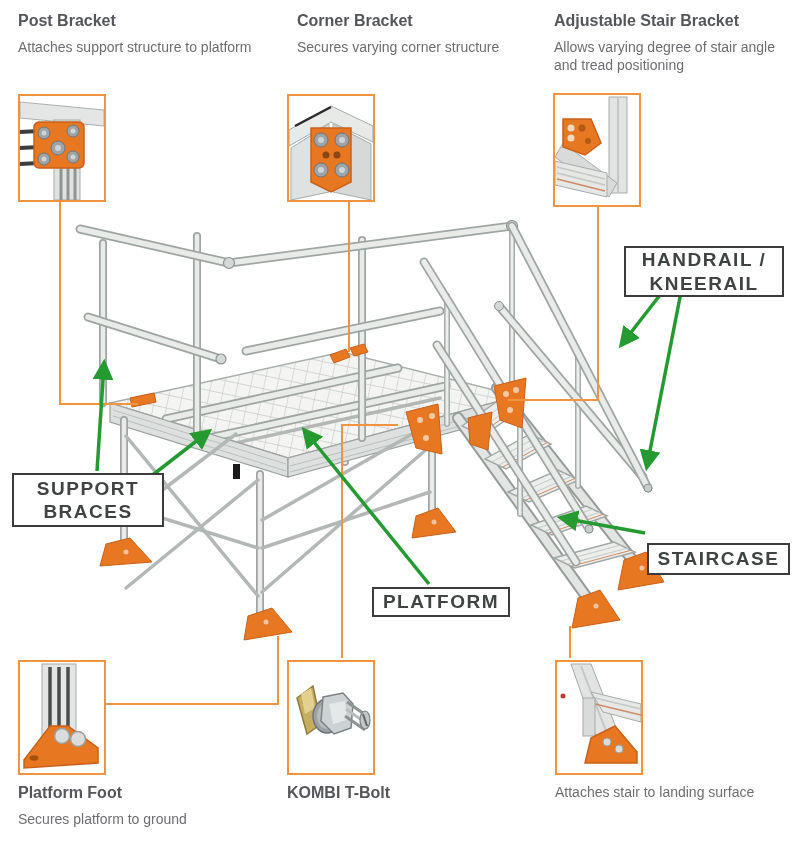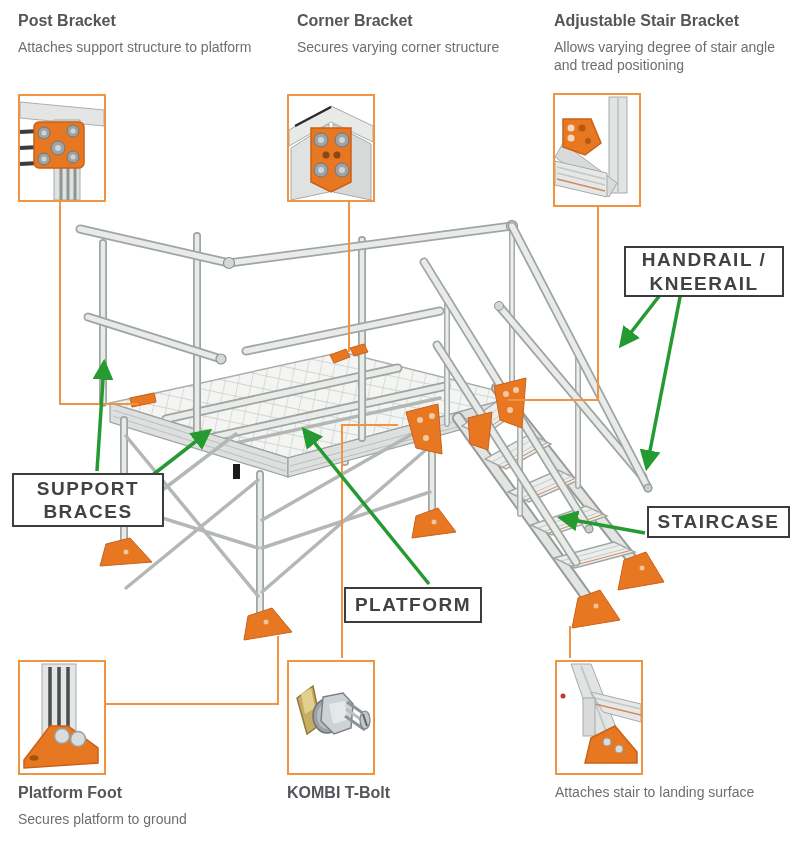--- a/index.html
+++ b/index.html
@@ -29,22 +29,22 @@
   .b2{left:287px;top:660px;height:111px;}
   .b3{left:555px;top:660px;height:111px;}
 
   
   .plabel{position:absolute;z-index:4;border:2px solid #3c3c3c;background:#ffffff;
           color:#3f4442;font-weight:bold;text-align:center;letter-spacing:1.5px;
           font-size:19px;line-height:1.22;display:flex;align-items:center;justify-content:center;
           padding:3px 8px;box-sizing:border-box;}
   .lbl-handrail{left:624px;top:246px;width:160px;height:51px;}
   .lbl-support{left:12px;top:473px;width:152px;height:54px;}
-  .lbl-staircase{left:647px;top:506px;width:143px;height:32px;}
-  .lbl-platform{left:344px;top:587px;width:138px;height:36px;}
+  .lbl-staircase{left:647px;top:543px;width:143px;height:32px;}
+  .lbl-platform{left:372px;top:587px;width:138px;height:30px;}
 
   
   .rl-o{stroke:#9fa5a3;stroke-width:9;stroke-linecap:round;fill:none;}
   .rl-i{stroke:#e9ebe8;stroke-width:5.5;stroke-linecap:round;fill:none;}
   .ps-o{stroke:#9fa5a3;stroke-width:8;stroke-linecap:round;fill:none;}
   .ps-i{stroke:#e9ebe8;stroke-width:4.5;stroke-linecap:round;fill:none;}
   .sp-o{stroke:#a5aba9;stroke-width:6;stroke-linecap:round;fill:none;}
   .sp-i{stroke:#eceeec;stroke-width:3;stroke-linecap:round;fill:none;}
   .st-o{stroke:#969c9a;stroke-width:12;stroke-linecap:round;fill:none;}
   .st-i{stroke:#e2e5e2;stroke-width:8;stroke-linecap:round;fill:none;}

